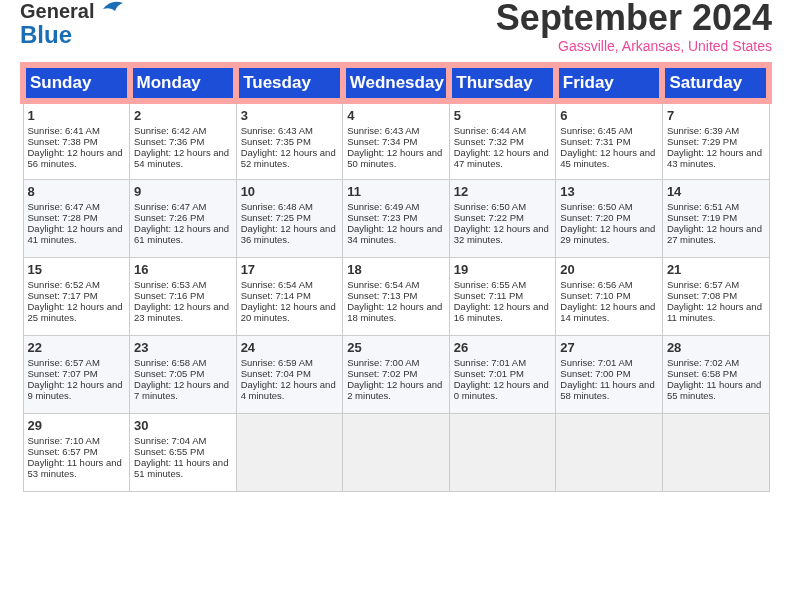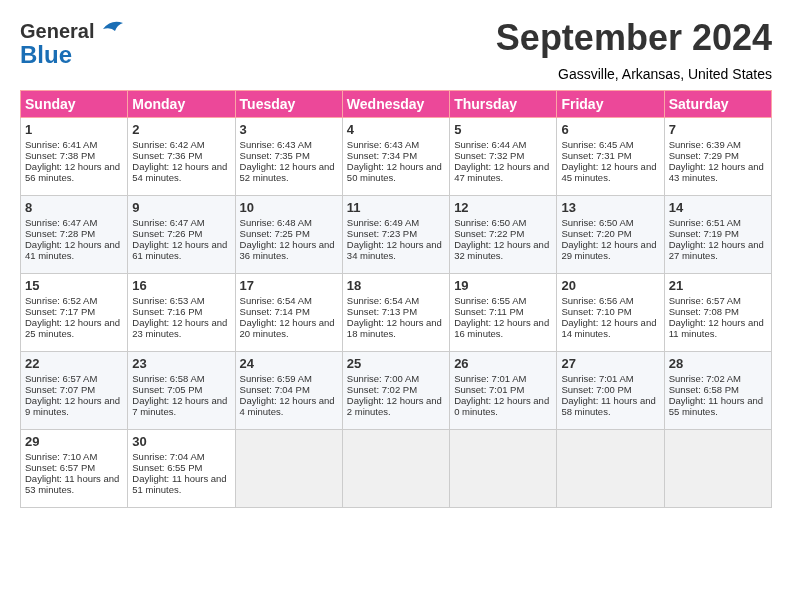--- a/index.html
+++ b/index.html
@@ -5,21 +5,21 @@
     * { margin: 0; padding: 0; box-sizing: border-box; }
     body {
       font-family: Arial, sans-serif;
       background: #fff;
       width: 792px;
       height: 612px;
       overflow: hidden;
     }
     .page {
       width: 792px;
-      padding: 20px 20px 10px 20px;
+      padding: 0 20px 10px 20px;
     }
     .header-area {
       display: flex;
       align-items: flex-start;
       justify-content: space-between;
       margin-bottom: 8px;
     }
     .logo {
       display: flex;
       flex-direction: column;
@@ -30,36 +30,36 @@
     }
     .month-title {
       font-size: 36px;
       font-weight: bold;
       color: #333;
       line-height: 1;
       text-align: center;
     }
     .location {
       font-size: 14px;
-      color: #000000;
-      margin-top: 10px;
+      color: #ec4899;
+      margin-top: 2px;
     }
     table {
       width: 100%;
       border-collapse: collapse;
       table-layout: fixed;
     }
     thead tr th {
-      background: #ec4899;
+      background: #1d4ed8;
       color: #fff;
-      font-size: 14px;
+      font-size: 17px;
       font-weight: bold;
       padding: 5px 4px;
       text-align: left;
-      border: 1px solid #fca5a5;
+      border: 6px solid #fca5a5;
     }
     tbody tr td {
       border: 1px solid #ccc;
       vertical-align: top;
       padding: 4px 4px;
       font-size: 9.5px;
       color: #333;
       height: 78px;
       background: #fff;
     }

